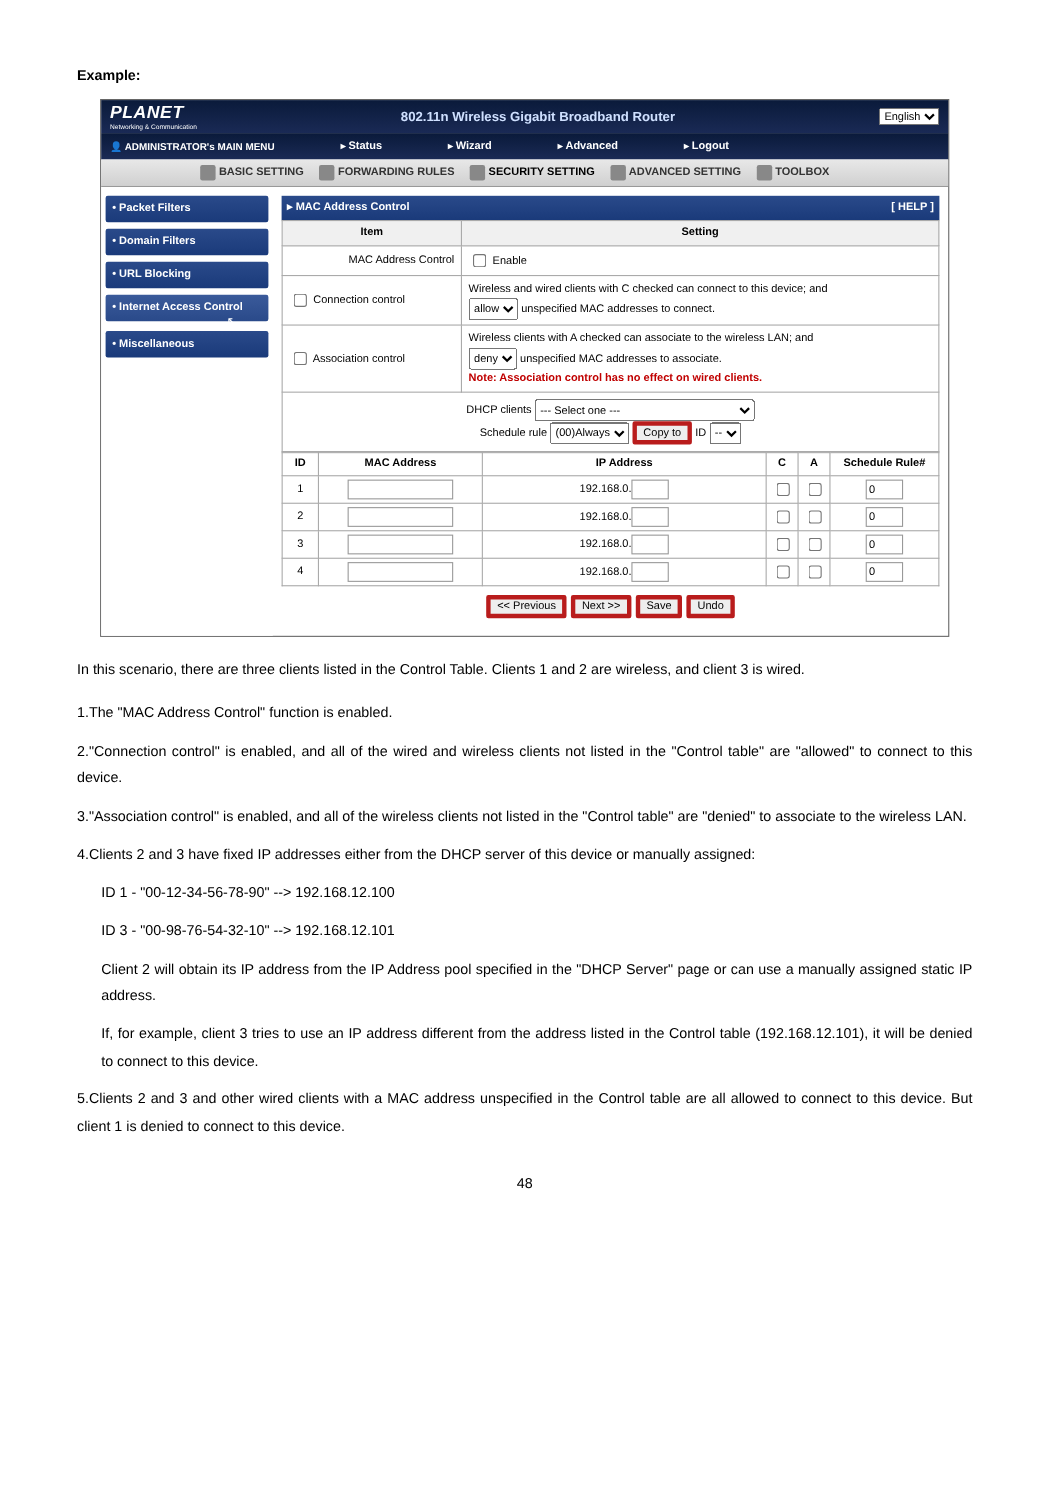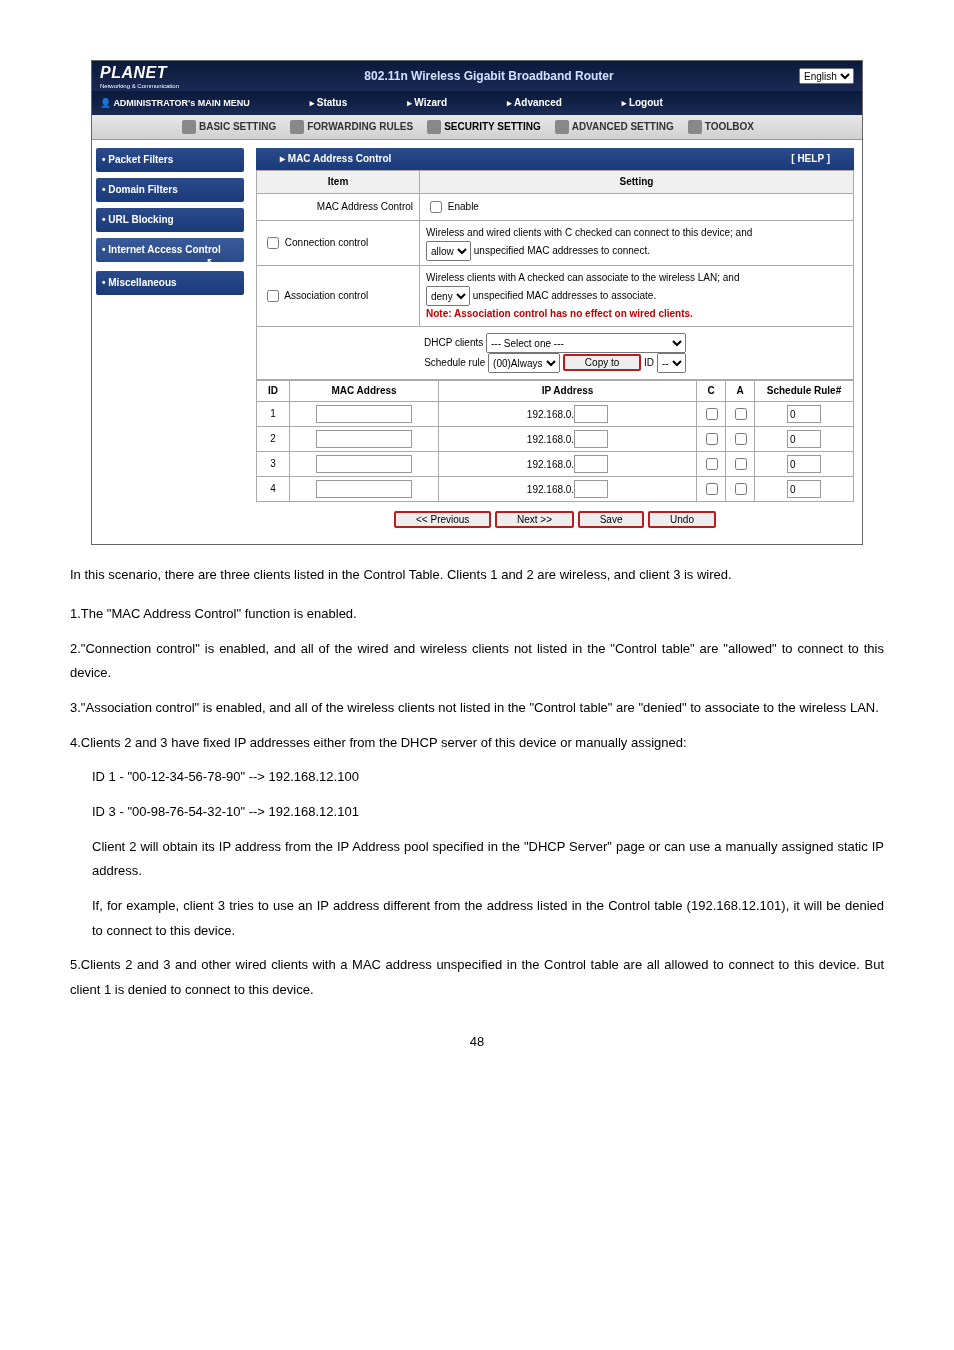--- a/index.html
+++ b/index.html
@@ -142,21 +142,21 @@
   }
   .ss-content {
     flex: 1;
     padding: 8px;
   }
   .c-titlebar {
     background: linear-gradient(#2a4a8a, #1a3a7a);
     color: #fff;
     font-size: 10px;
     font-weight: bold;
-    padding: 4px 24px;
+    padding: 4px 5px;
     display: flex;
     justify-content: space-between;
   }
   .c-table {
     border-collapse: collapse;
     width: 100%;
     font-size: 10px;
   }
   .c-table td, .c-table th {
     border: 1px solid #aaa;
@@ -219,22 +219,22 @@
   }
   .ip-prefix {
     font-size: 10px;
   }
   .btnrow {
     text-align: center;
     padding: 8px;
   }
   .btn {
     font-size: 10px;
-    padding: 1px 20px;
-    border: 2px solid #b91c1c;
+    padding: 1px 6px;
+    border: 4px solid #b91c1c;
     background: #eee;
     border-radius: 2px;
     cursor: pointer;
   }
   .body-text {
     text-align: justify;
     margin: 14px 0;
     line-height: 1.9;
   }
   .num-item {
@@ -248,20 +248,21 @@
   .pagenum {
     text-align: center;
     margin-top: 30px;
     font-size: 13px;
   }
 </style>
 </head>
 <body>
 
 <div class="page">
+  <div class="heading">Example:</div>
 
   <div class="screenshot">
     <div class="ss-header">
       <div>
         <span class="logo">PLANET</span>
         <span class="logo-sub">Networking &amp; Communication</span>
       </div>
       <div class="ss-title">802.11n Wireless Gigabit Broadband Router</div>
       <select class="lang-select">
         <option>English</option>

